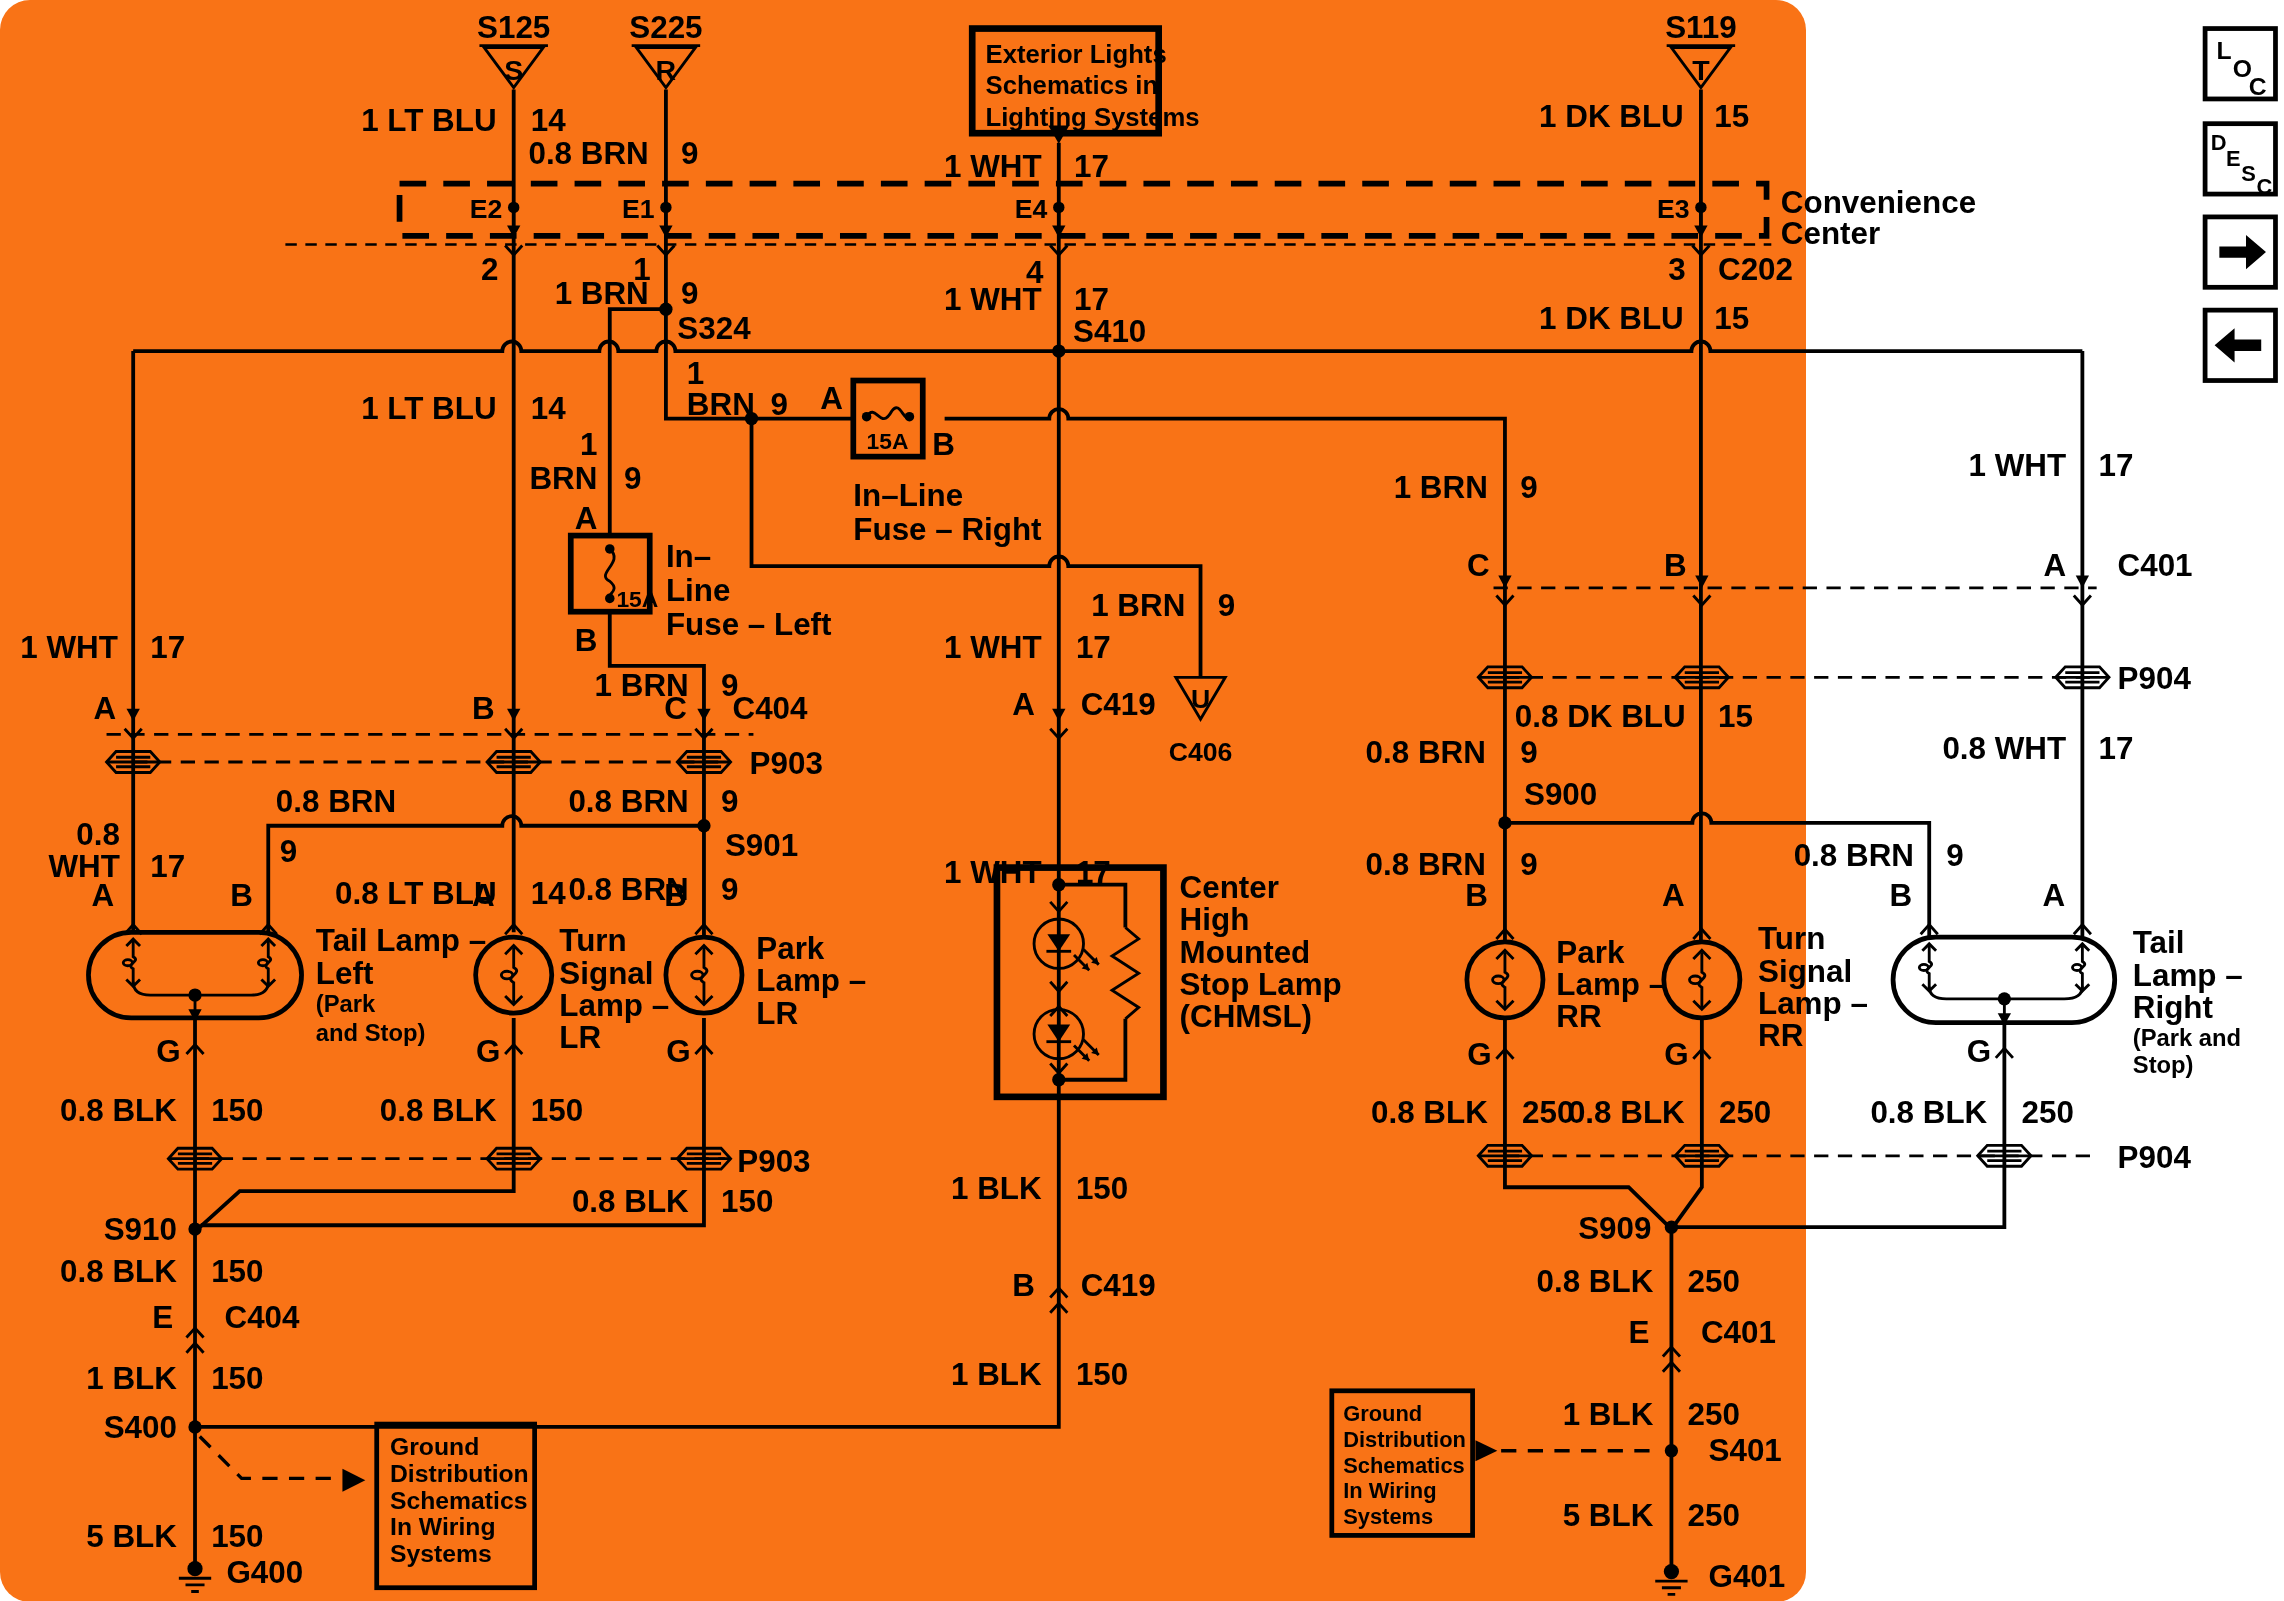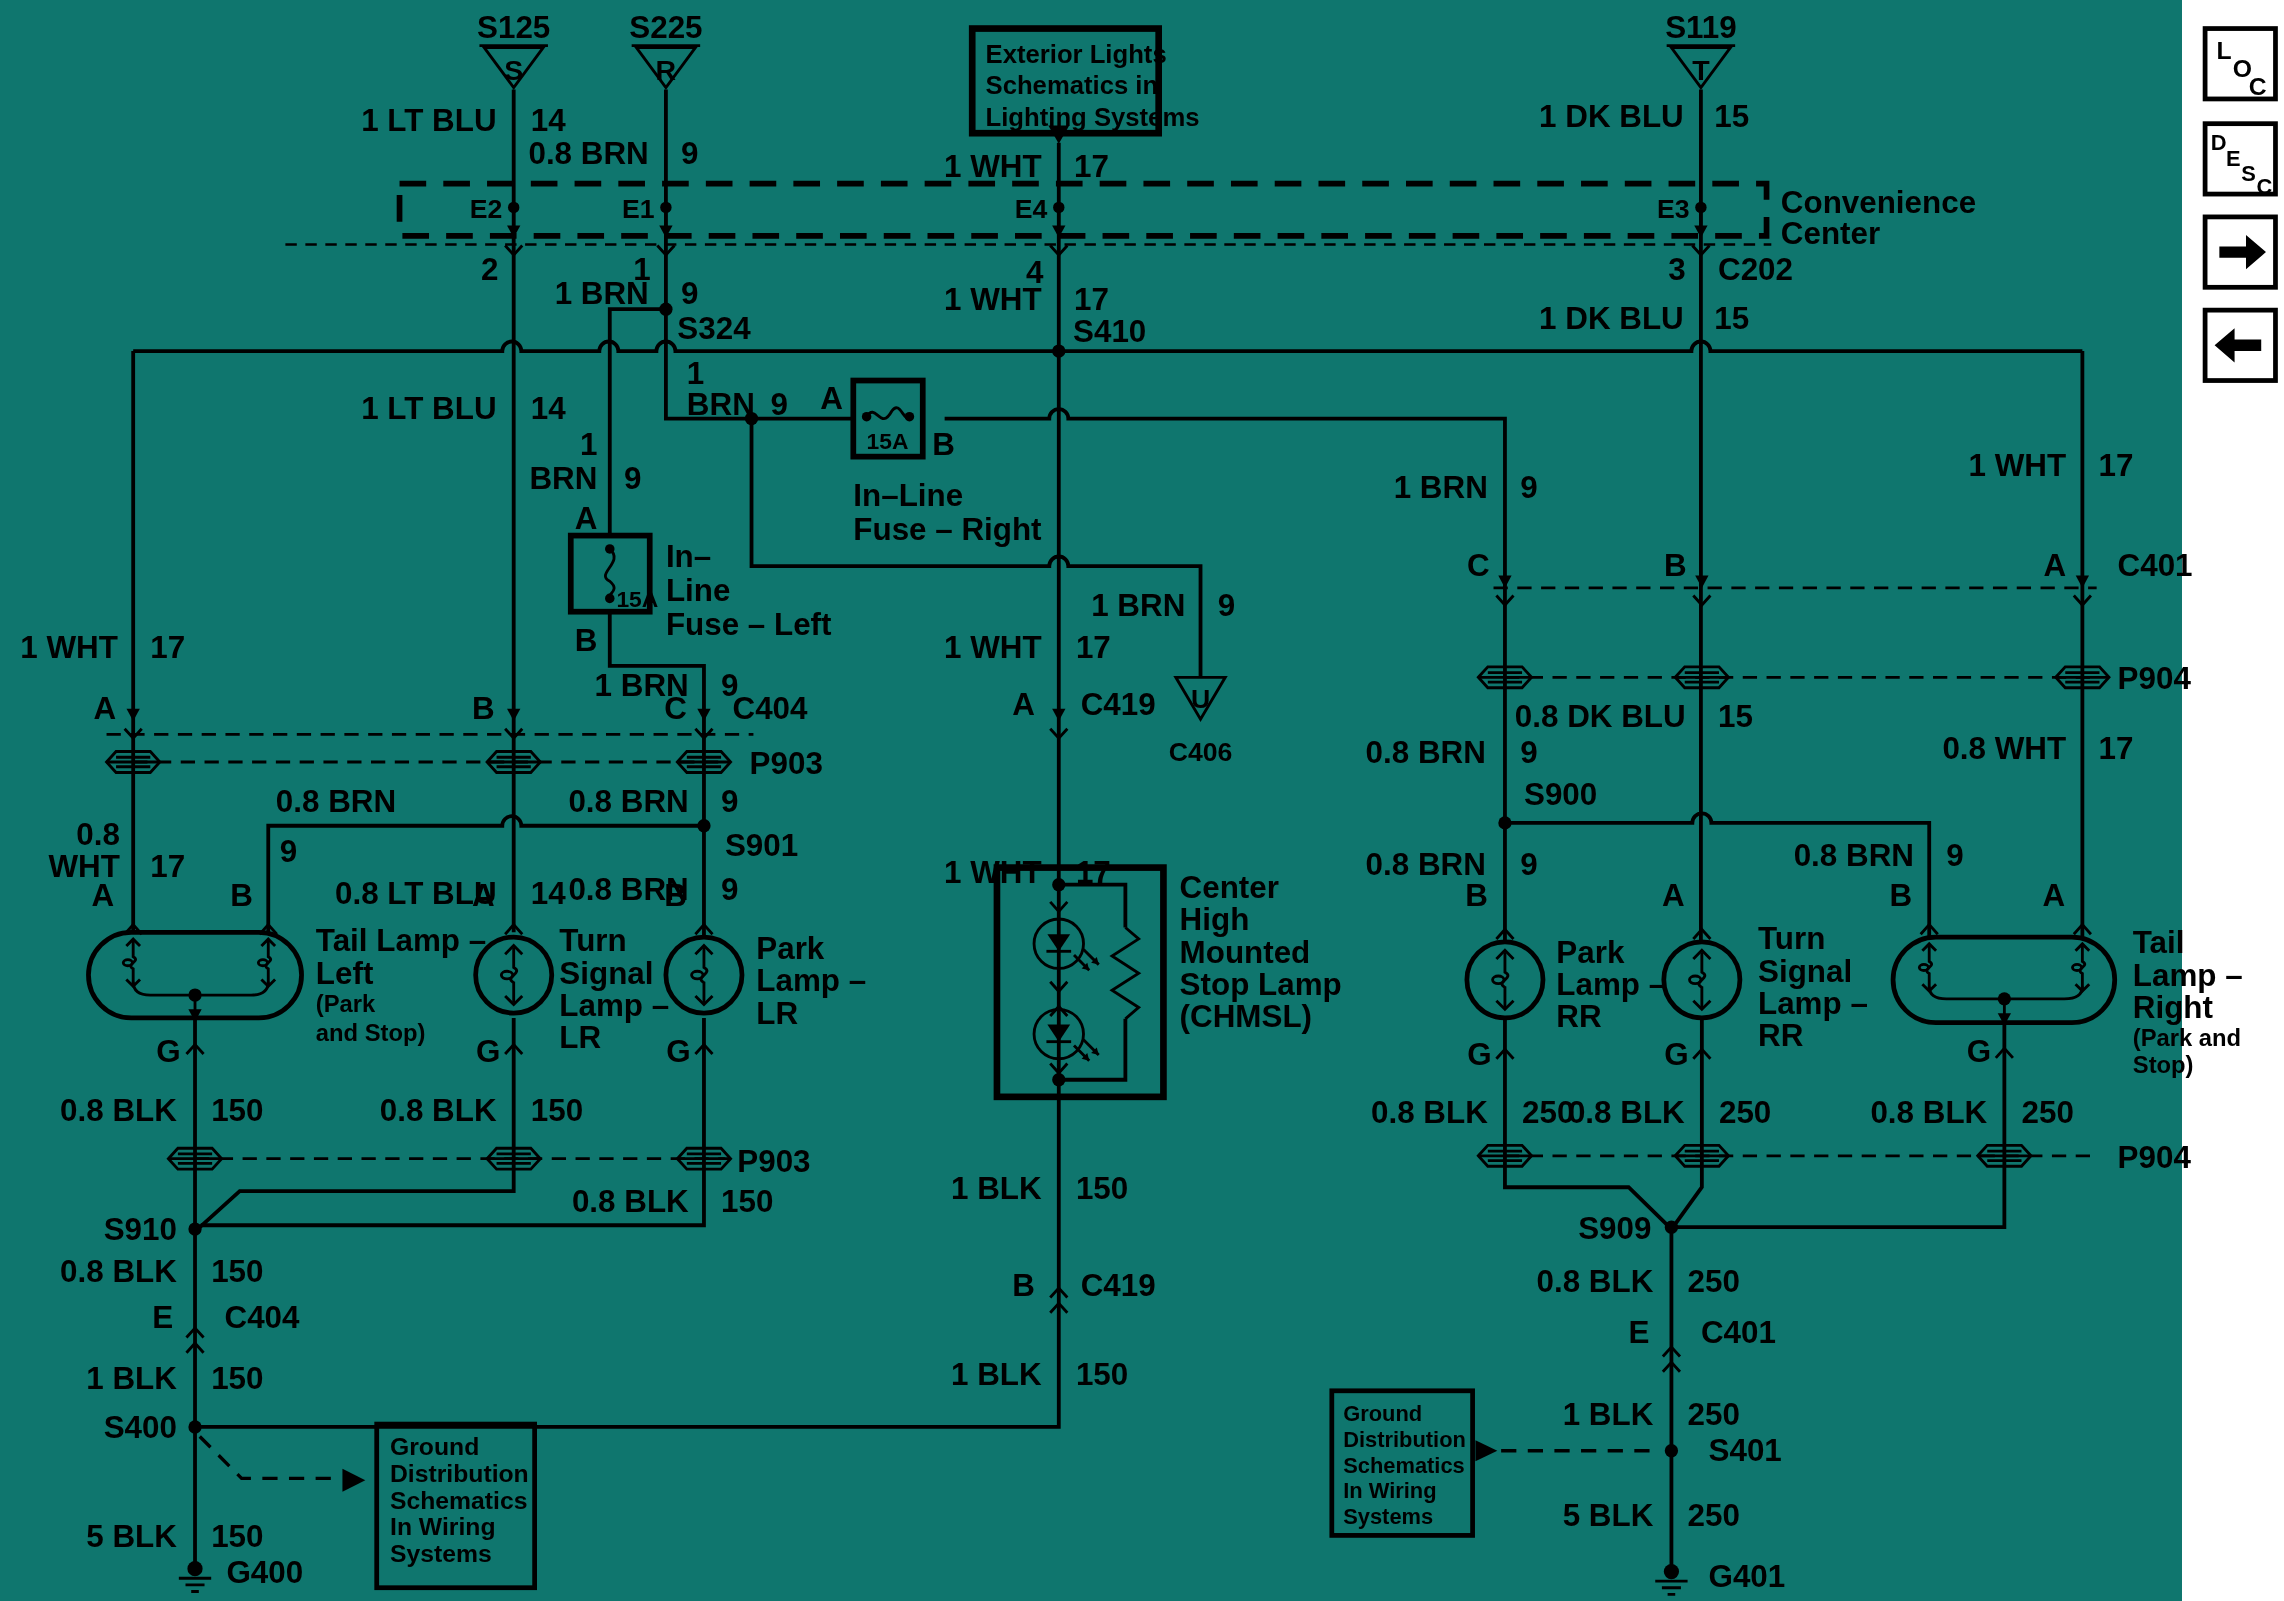--- a/index.html
+++ b/index.html
@@ -1,16 +1,16 @@
 <!DOCTYPE html>
 <html style="font-size:15px"><head>
 <meta charset="utf-8">
 <style>
   html,body{margin:0;padding:0;background:#ffffff;}
-  .stage{width:2182px;height:1602px;position:relative;background:#0f766e;}
+  .stage{width:1806px;height:1602px;position:relative;background:#f97316;border-radius:30px;}
   svg{display:block;}
   text{font-family:"Liberation Sans","DejaVu Sans",sans-serif;font-weight:bold;fill:#000;}
   .w{fill:none;stroke:#000;stroke-width:4;}
   .thick{fill:none;stroke:#000;stroke-width:6;}
   .box7{fill:none;stroke:#000;stroke-width:7;}
   .box5{fill:none;stroke:#000;stroke-width:5;}
   .dash-cc{fill:none;stroke:#000;stroke-width:6;stroke-dasharray:28 18;}
   .dash-c202{fill:none;stroke:#000;stroke-width:2.5;stroke-dasharray:12 9;}
   .dash-conn{fill:none;stroke:#000;stroke-width:3;stroke-dasharray:15 10;}
   .dash-ptr{fill:none;stroke:#000;stroke-width:3.5;stroke-dasharray:16 12;}

